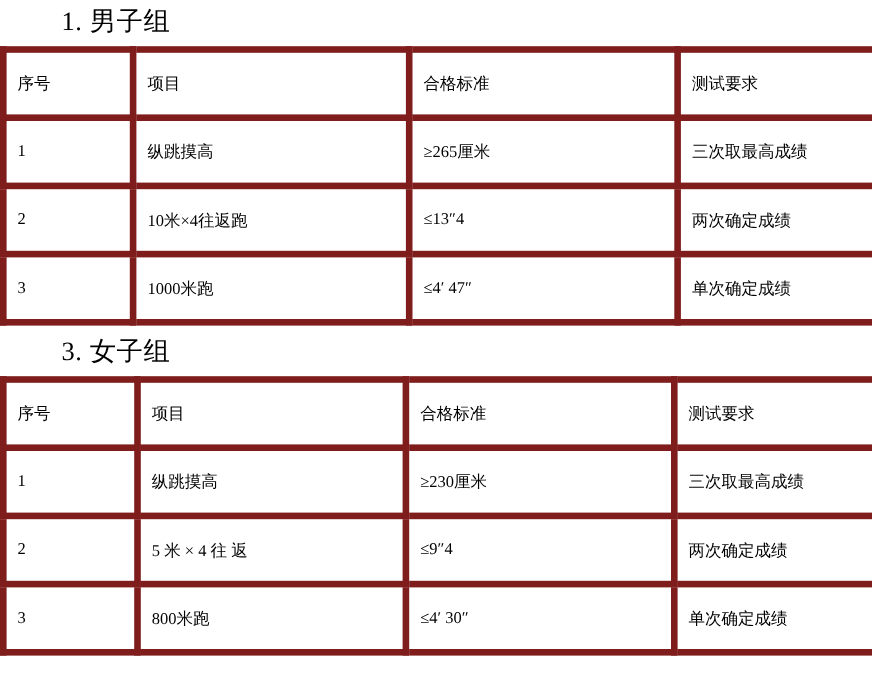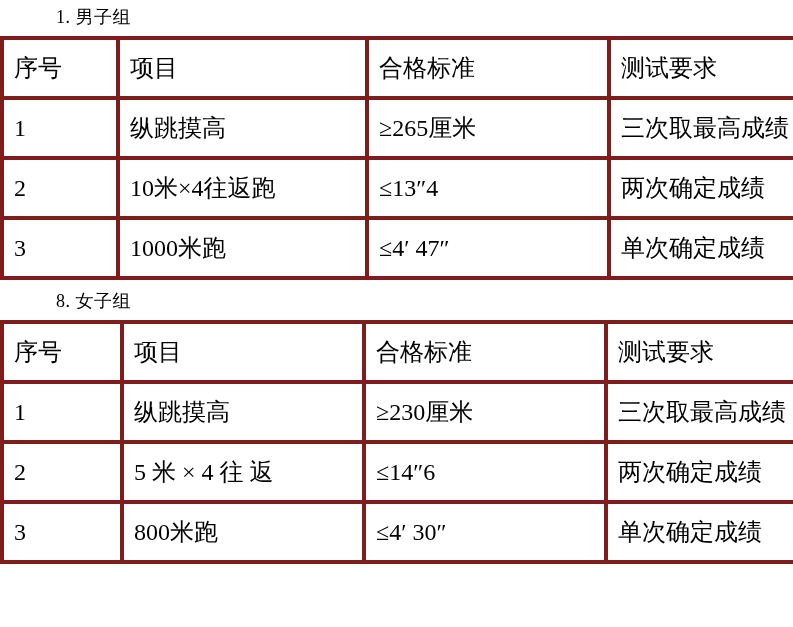--- a/index.html
+++ b/index.html
@@ -14,42 +14,42 @@
     color: #000000;
     overflow: hidden;
   }
   .page {
     position: relative;
     width: 793px;
     height: 627px;
     box-sizing: border-box;
   }
   .section-heading {
-    font-size: 18px;
+    font-size: 24px;
     line-height: 1;
     padding-left: 56px;
     letter-spacing: 0.5px;
   }
   .heading-1 {
     padding-top: 8px;
     padding-bottom: 10px;
   }
   .heading-2 {
     padding-top: 12px;
     padding-bottom: 10px;
   }
   table.spec-table {
     border-collapse: collapse;
     width: 779px;
     margin: 0 auto;
     table-layout: fixed;
   }
   table.spec-table td {
-    border: 4px solid #7f1d1d;
-    font-size: 24px;
+    border: 6px solid #7f1d1d;
+    font-size: 15px;
     height: 56px;
     padding: 0 10px;
     vertical-align: middle;
     white-space: nowrap;
     overflow: hidden;
   }
   .col-0 { width: 92px; }
   .col-1 { width: 225px; }
   .col-2 { width: 218px; }
   .col-3 { width: 244px; }
@@ -89,40 +89,40 @@
       </tr>
       <tr>
         <td class="col-0 cell-left">3</td>
         <td class="col-1 cell-left">1000米跑</td>
         <td class="col-2 cell-left">≤4′ 47″</td>
         <td class="col-3 cell-left">单次确定成绩</td>
       </tr>
     </tbody>
   </table>
 
-  <div class="section-heading heading-2">8. 女子组</div>
+  <div class="section-heading heading-2">3. 女子组</div>
 
   <table class="spec-table tbl2">
     <tbody>
       <tr>
         <td class="col-0 cell-left">序号</td>
         <td class="col-1 cell-left">项目</td>
         <td class="col-2 cell-left">合格标准</td>
         <td class="col-3 cell-left">测试要求</td>
       </tr>
       <tr>
         <td class="col-0 cell-left">1</td>
         <td class="col-1 cell-left">纵跳摸高</td>
         <td class="col-2 cell-left">≥230厘米</td>
         <td class="col-3 cell-left">三次取最高成绩</td>
       </tr>
       <tr>
         <td class="col-0 cell-left">2</td>
         <td class="col-1 cell-left">5 米 × 4 往 返</td>
-        <td class="col-2 cell-left">≤14″6</td>
+        <td class="col-2 cell-left">≤9″4</td>
         <td class="col-3 cell-left">两次确定成绩</td>
       </tr>
       <tr>
         <td class="col-0 cell-left">3</td>
         <td class="col-1 cell-left">800米跑</td>
         <td class="col-2 cell-left">≤4′ 30″</td>
         <td class="col-3 cell-left">单次确定成绩</td>
       </tr>
     </tbody>
   </table>

